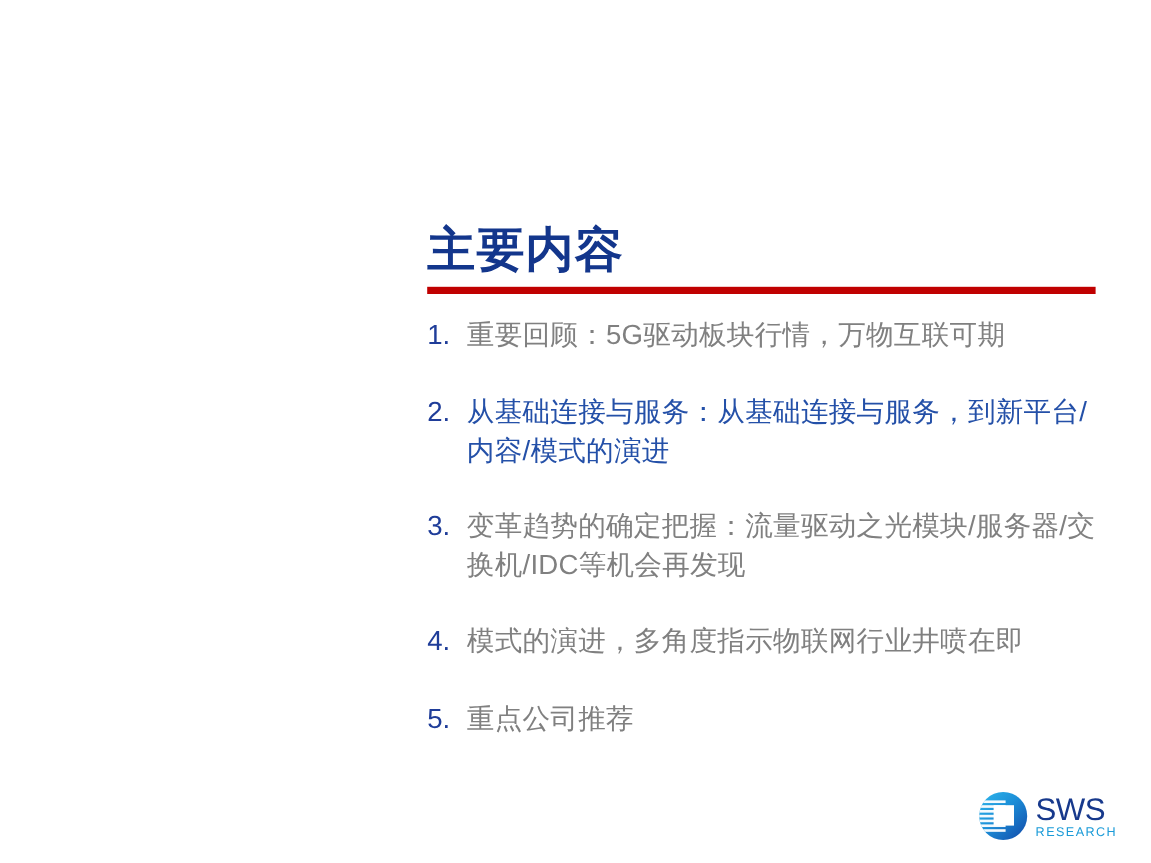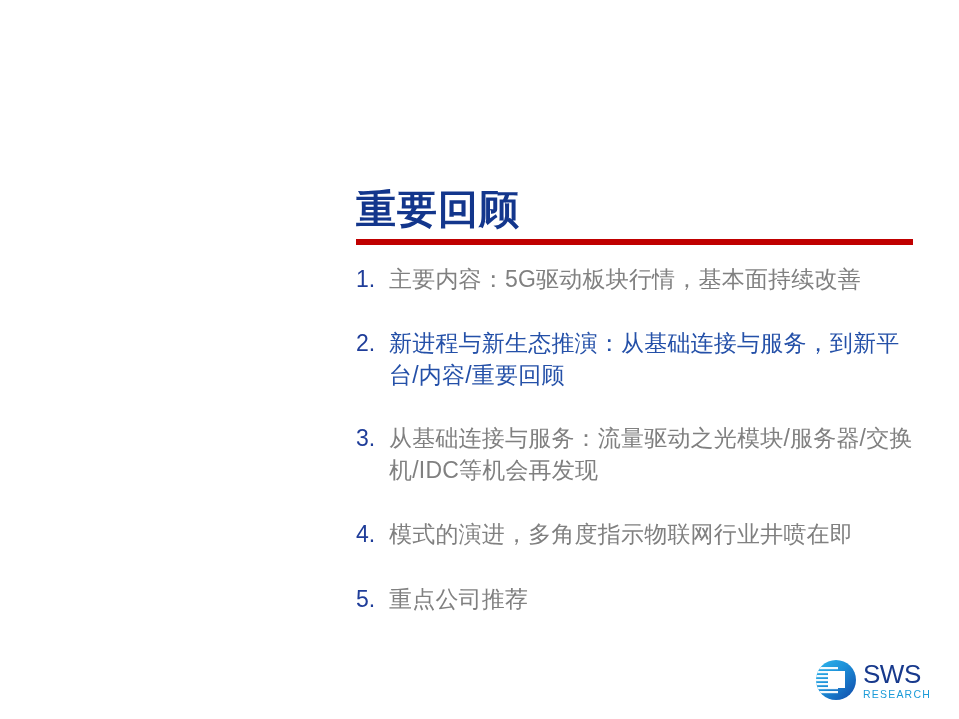--- a/index.html
+++ b/index.html
@@ -130,39 +130,39 @@
     letter-spacing: 1.2px;
     margin-top: 2px;
   }
 </style>
 </head>
 <body>
 
 <div id="slide">
 
   <div id="title-block">
-    <div id="slide-title">重要回顾</div>
+    <div id="slide-title">主要内容</div>
     <div id="title-rule"></div>
   </div>
 
   <div id="agenda-list">
 
     <div class="agenda-item" id="item-1">
       <div class="agenda-num">1.</div>
-      <div class="agenda-text">主要内容：5G驱动板块行情，基本面持续改善</div>
+      <div class="agenda-text">重要回顾：5G驱动板块行情，万物互联可期</div>
     </div>
 
     <div class="agenda-item highlight" id="item-2">
       <div class="agenda-num">2.</div>
-      <div class="agenda-text">新进程与新生态推演：从基础连接与服务，到新平台/内容/重要回顾</div>
+      <div class="agenda-text">从基础连接与服务：从基础连接与服务，到新平台/内容/模式的演进</div>
     </div>
 
     <div class="agenda-item" id="item-3">
       <div class="agenda-num">3.</div>
-      <div class="agenda-text">从基础连接与服务：流量驱动之光模块/服务器/交换机/IDC等机会再发现</div>
+      <div class="agenda-text">变革趋势的确定把握：流量驱动之光模块/服务器/交换机/IDC等机会再发现</div>
     </div>
 
     <div class="agenda-item" id="item-4">
       <div class="agenda-num">4.</div>
       <div class="agenda-text">模式的演进，多角度指示物联网行业井喷在即</div>
     </div>
 
     <div class="agenda-item" id="item-5">
       <div class="agenda-num">5.</div>
       <div class="agenda-text">重点公司推荐</div>

